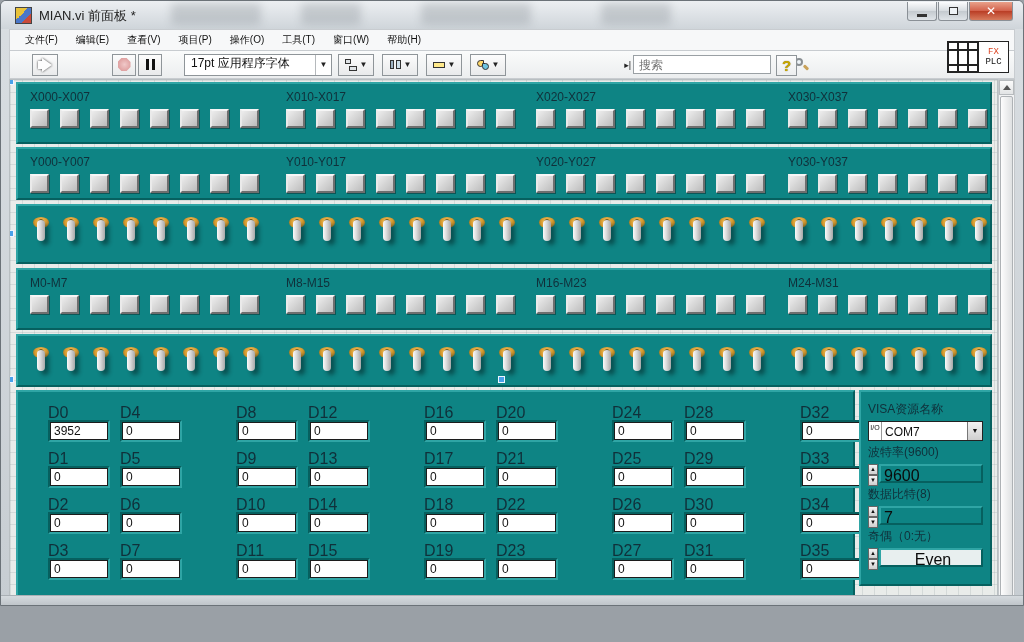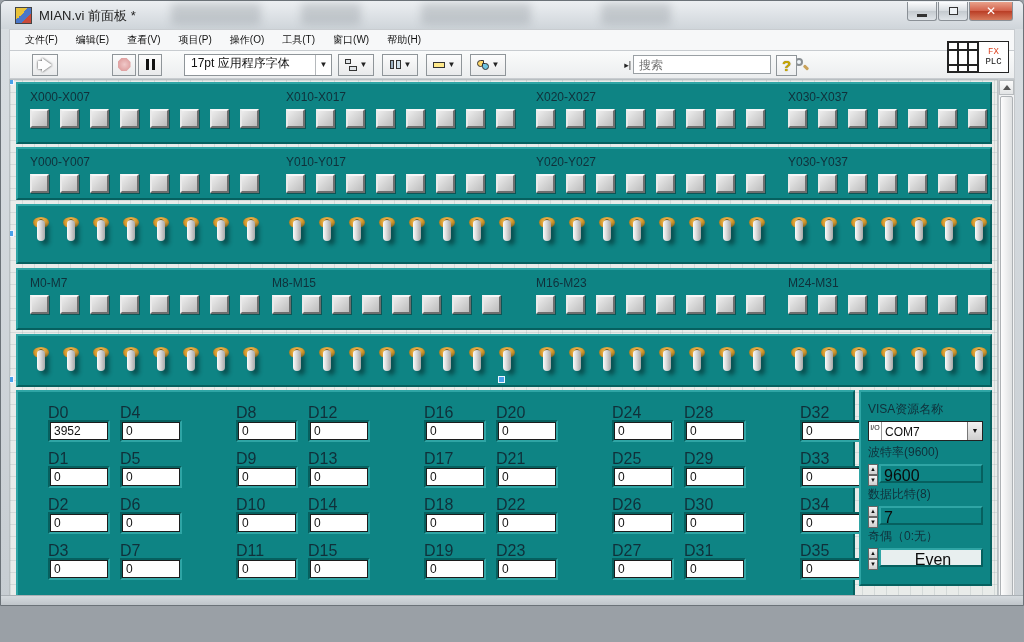--- a/index.html
+++ b/index.html
@@ -545,21 +545,21 @@
               <div class="led"></div>
               <div class="led"></div>
               <div class="led"></div>
               <div class="led"></div>
               <div class="led"></div>
               <div class="led"></div>
               <div class="led"></div>
               <div class="led"></div>
             </div>
           </div>
-          <div class="led-group" style="left: 254px;">
+          <div class="led-group" style="left: 268px;">
             <div class="grp-label">M8-M15</div>
             <div class="led-strip">
               <div class="led"></div>
               <div class="led"></div>
               <div class="led"></div>
               <div class="led"></div>
               <div class="led"></div>
               <div class="led"></div>
               <div class="led"></div>
               <div class="led"></div>

